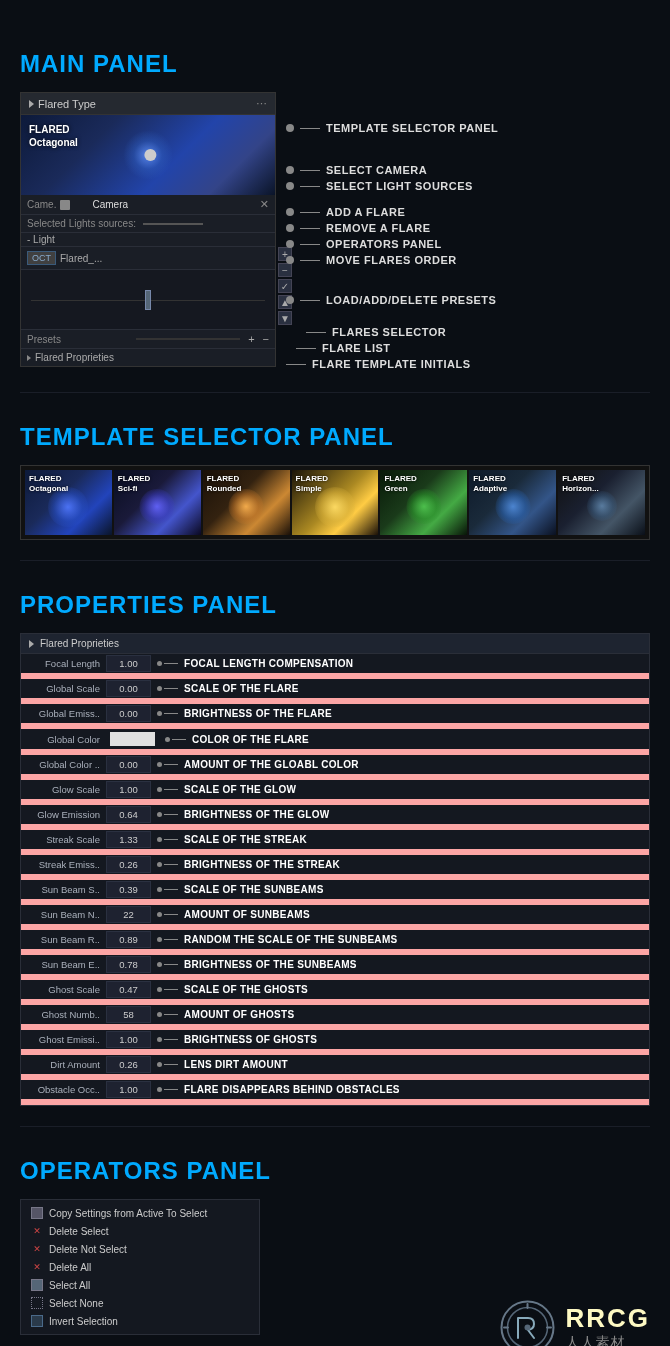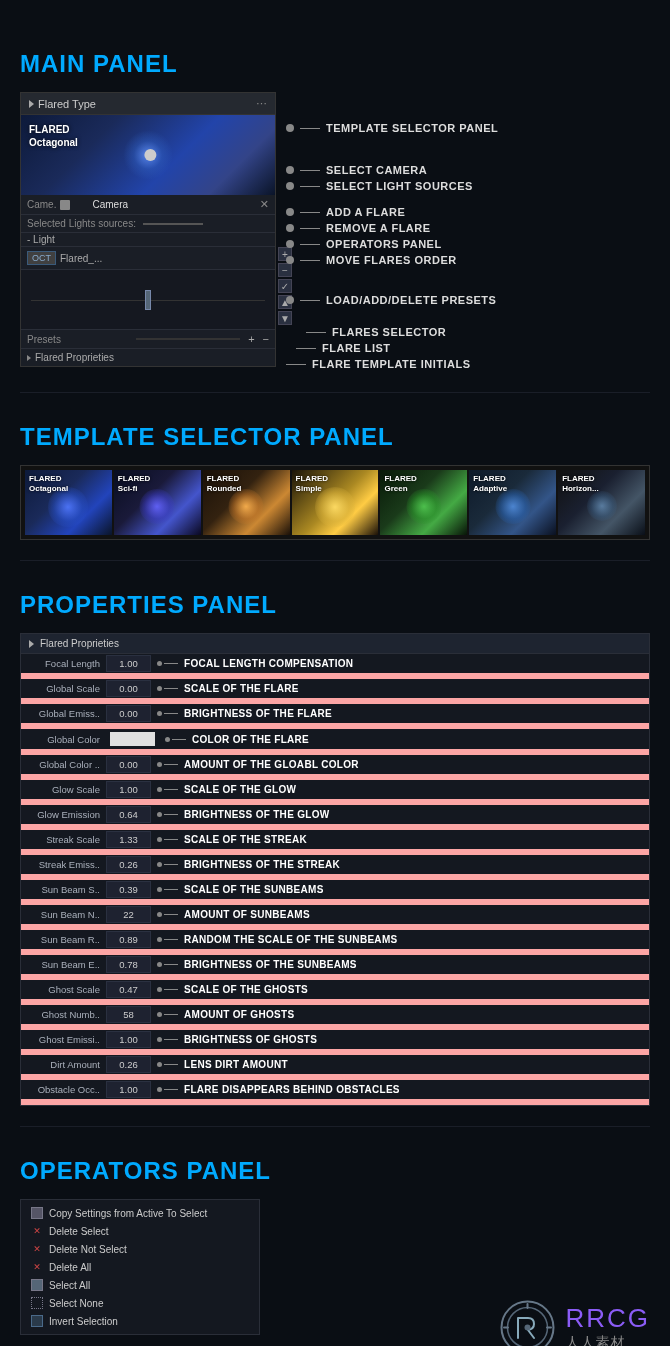--- a/index.html
+++ b/index.html
@@ -438,22 +438,22 @@
     }
 
     .watermark-text {
       display: flex;
       flex-direction: column;
       align-items: flex-start;
     }
 
     .watermark-rrcg {
       font-size: 26px;
-      font-weight: 400;
-      color: #8b5cf6;
+      font-weight: 700;
+      color: #fef9c3;
       letter-spacing: 2px;
     }
 
     .watermark-cn {
       font-size: 14px;
       color: #888;
       letter-spacing: 1px;
     }
 
     .section-divider {

